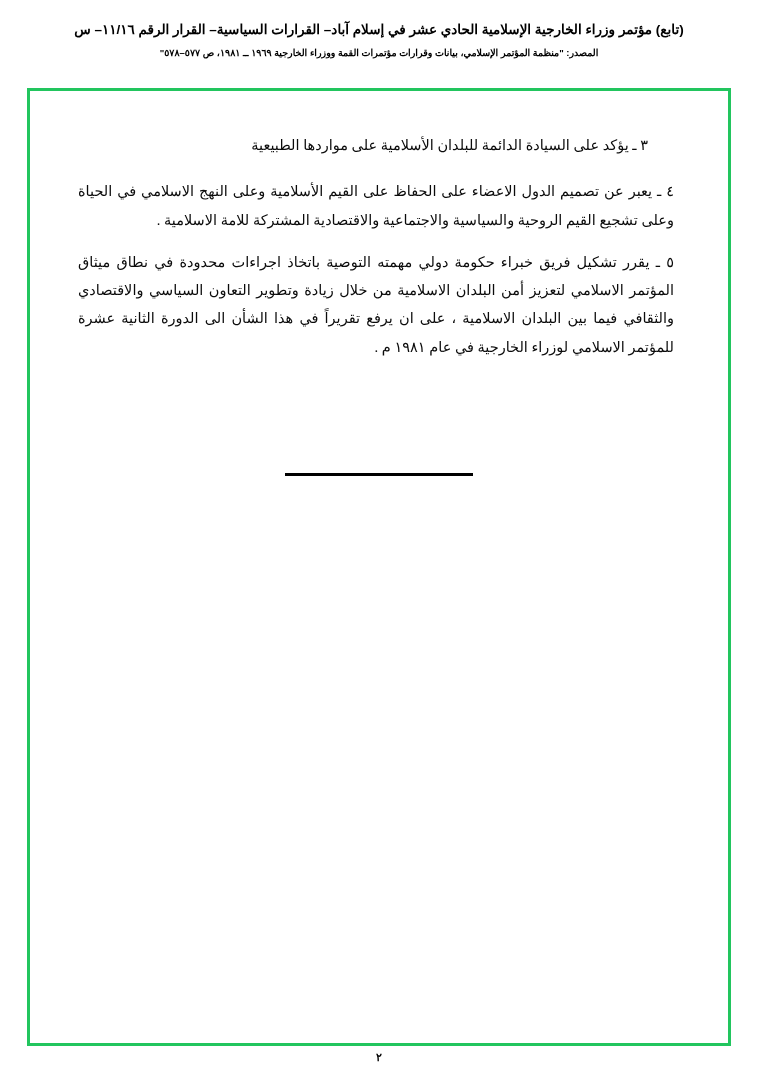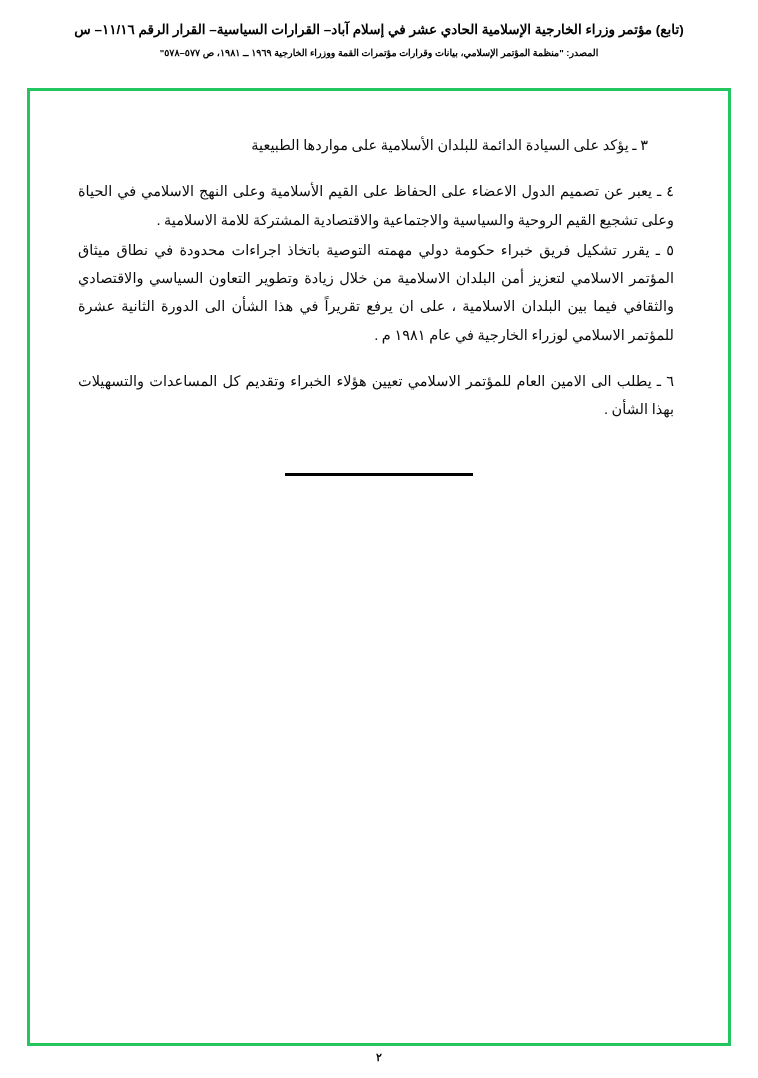--- a/index.html
+++ b/index.html
@@ -81,21 +81,21 @@
     text-align: justify;
     text-justify: inter-word;
   }
 
   .para.p1 {
     margin-right: 32px;
     margin-bottom: 18px;
   }
   .para.p2 {
     margin-right: 6px;
-    margin-bottom: 2px;
+    margin-bottom: 14px;
   }
   .para.p3 {
     margin-right: 6px;
     margin-bottom: 18px;
   }
   .para.p4 {
     margin-right: 6px;
   }
 
   .rule {
@@ -133,21 +133,20 @@
     <div class="header-title">(تابع) مؤتمر وزراء الخارجية الإسلامية الحادي عشر في إسلام آباد– القرارات السياسية– القرار الرقم ١١/١٦– س</div>
     <div class="header-source">المصدر: "منظمة المؤتمر الإسلامي، بيانات وقرارات مؤتمرات القمة ووزراء الخارجية ١٩٦٩ ــ ١٩٨١، ص ٥٧٧–٥٧٨"</div>
   </div>
 
   <div class="frame">
 
     <div class="content">
       <p class="para p1">٣ ـ يؤكد على السيادة الدائمة للبلدان الأسلامية  على  مواردها  الطبيعية</p>
       <p class="para p2">٤ ـ يعبر عن تصميم الدول الاعضاء على الحفاظ على القيم الأسلامية وعلى النهج الاسلامي في الحياة وعلى تشجيع القيم الروحية والسياسية والاجتماعية والاقتصادية المشتركة للامة الاسلامية .</p>
       <p class="para p3">٥ ـ يقرر تشكيل فريق خبراء حكومة دولي مهمته التوصية باتخاذ اجراءات محدودة في نطاق ميثاق المؤتمر الاسلامي لتعزيز أمن البلدان الاسلامية من خلال زيادة وتطوير التعاون السياسي والاقتصادي والثقافي فيما بين البلدان الاسلامية ، على ان يرفع تقريراً في هذا الشأن الى الدورة الثانية عشرة للمؤتمر الاسلامي لوزراء الخارجية في عام ١٩٨١ م .</p>
-      <p class="para p4">٦ ـ يطلب الى الامين العام للمؤتمر الاسلامي تعيين هؤلاء الخبراء وتقديم كل المساعدات والتسهيلات بهذا الشأن .</p>
     </div>
 
     <div class="rule">
       <div class="rule-line"></div>
     </div>
 
   </div>
 
   <div class="page-number">٢</div>
 

